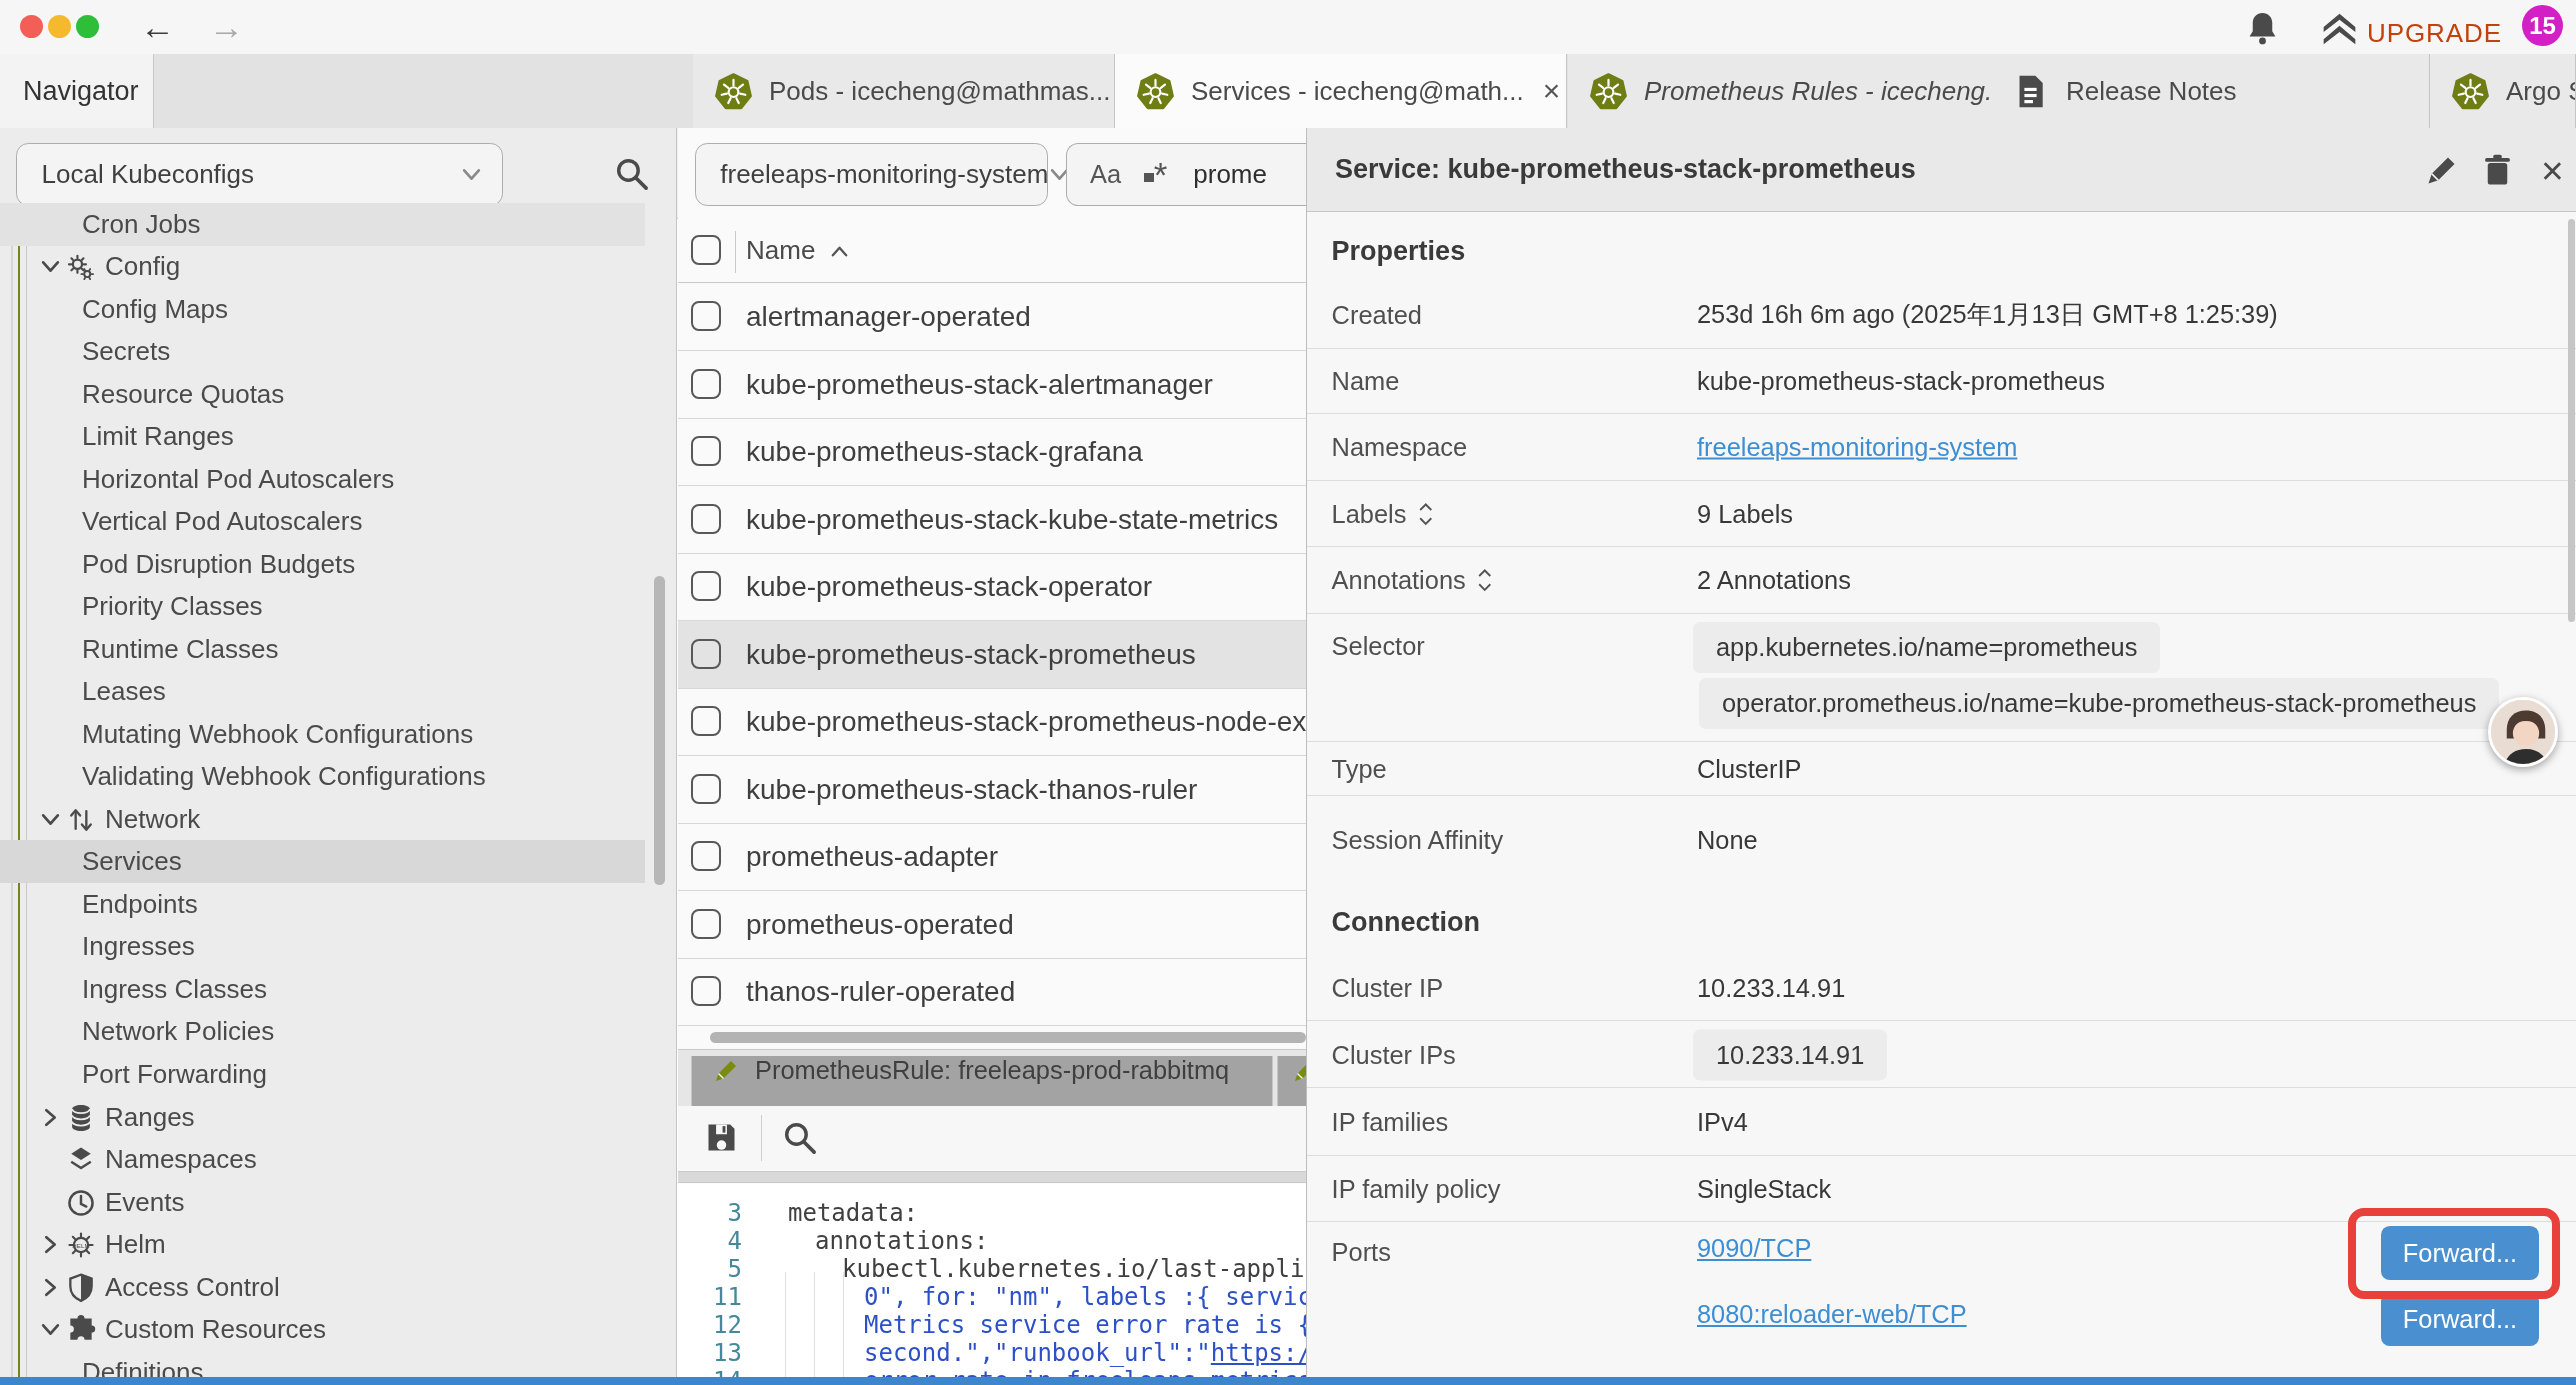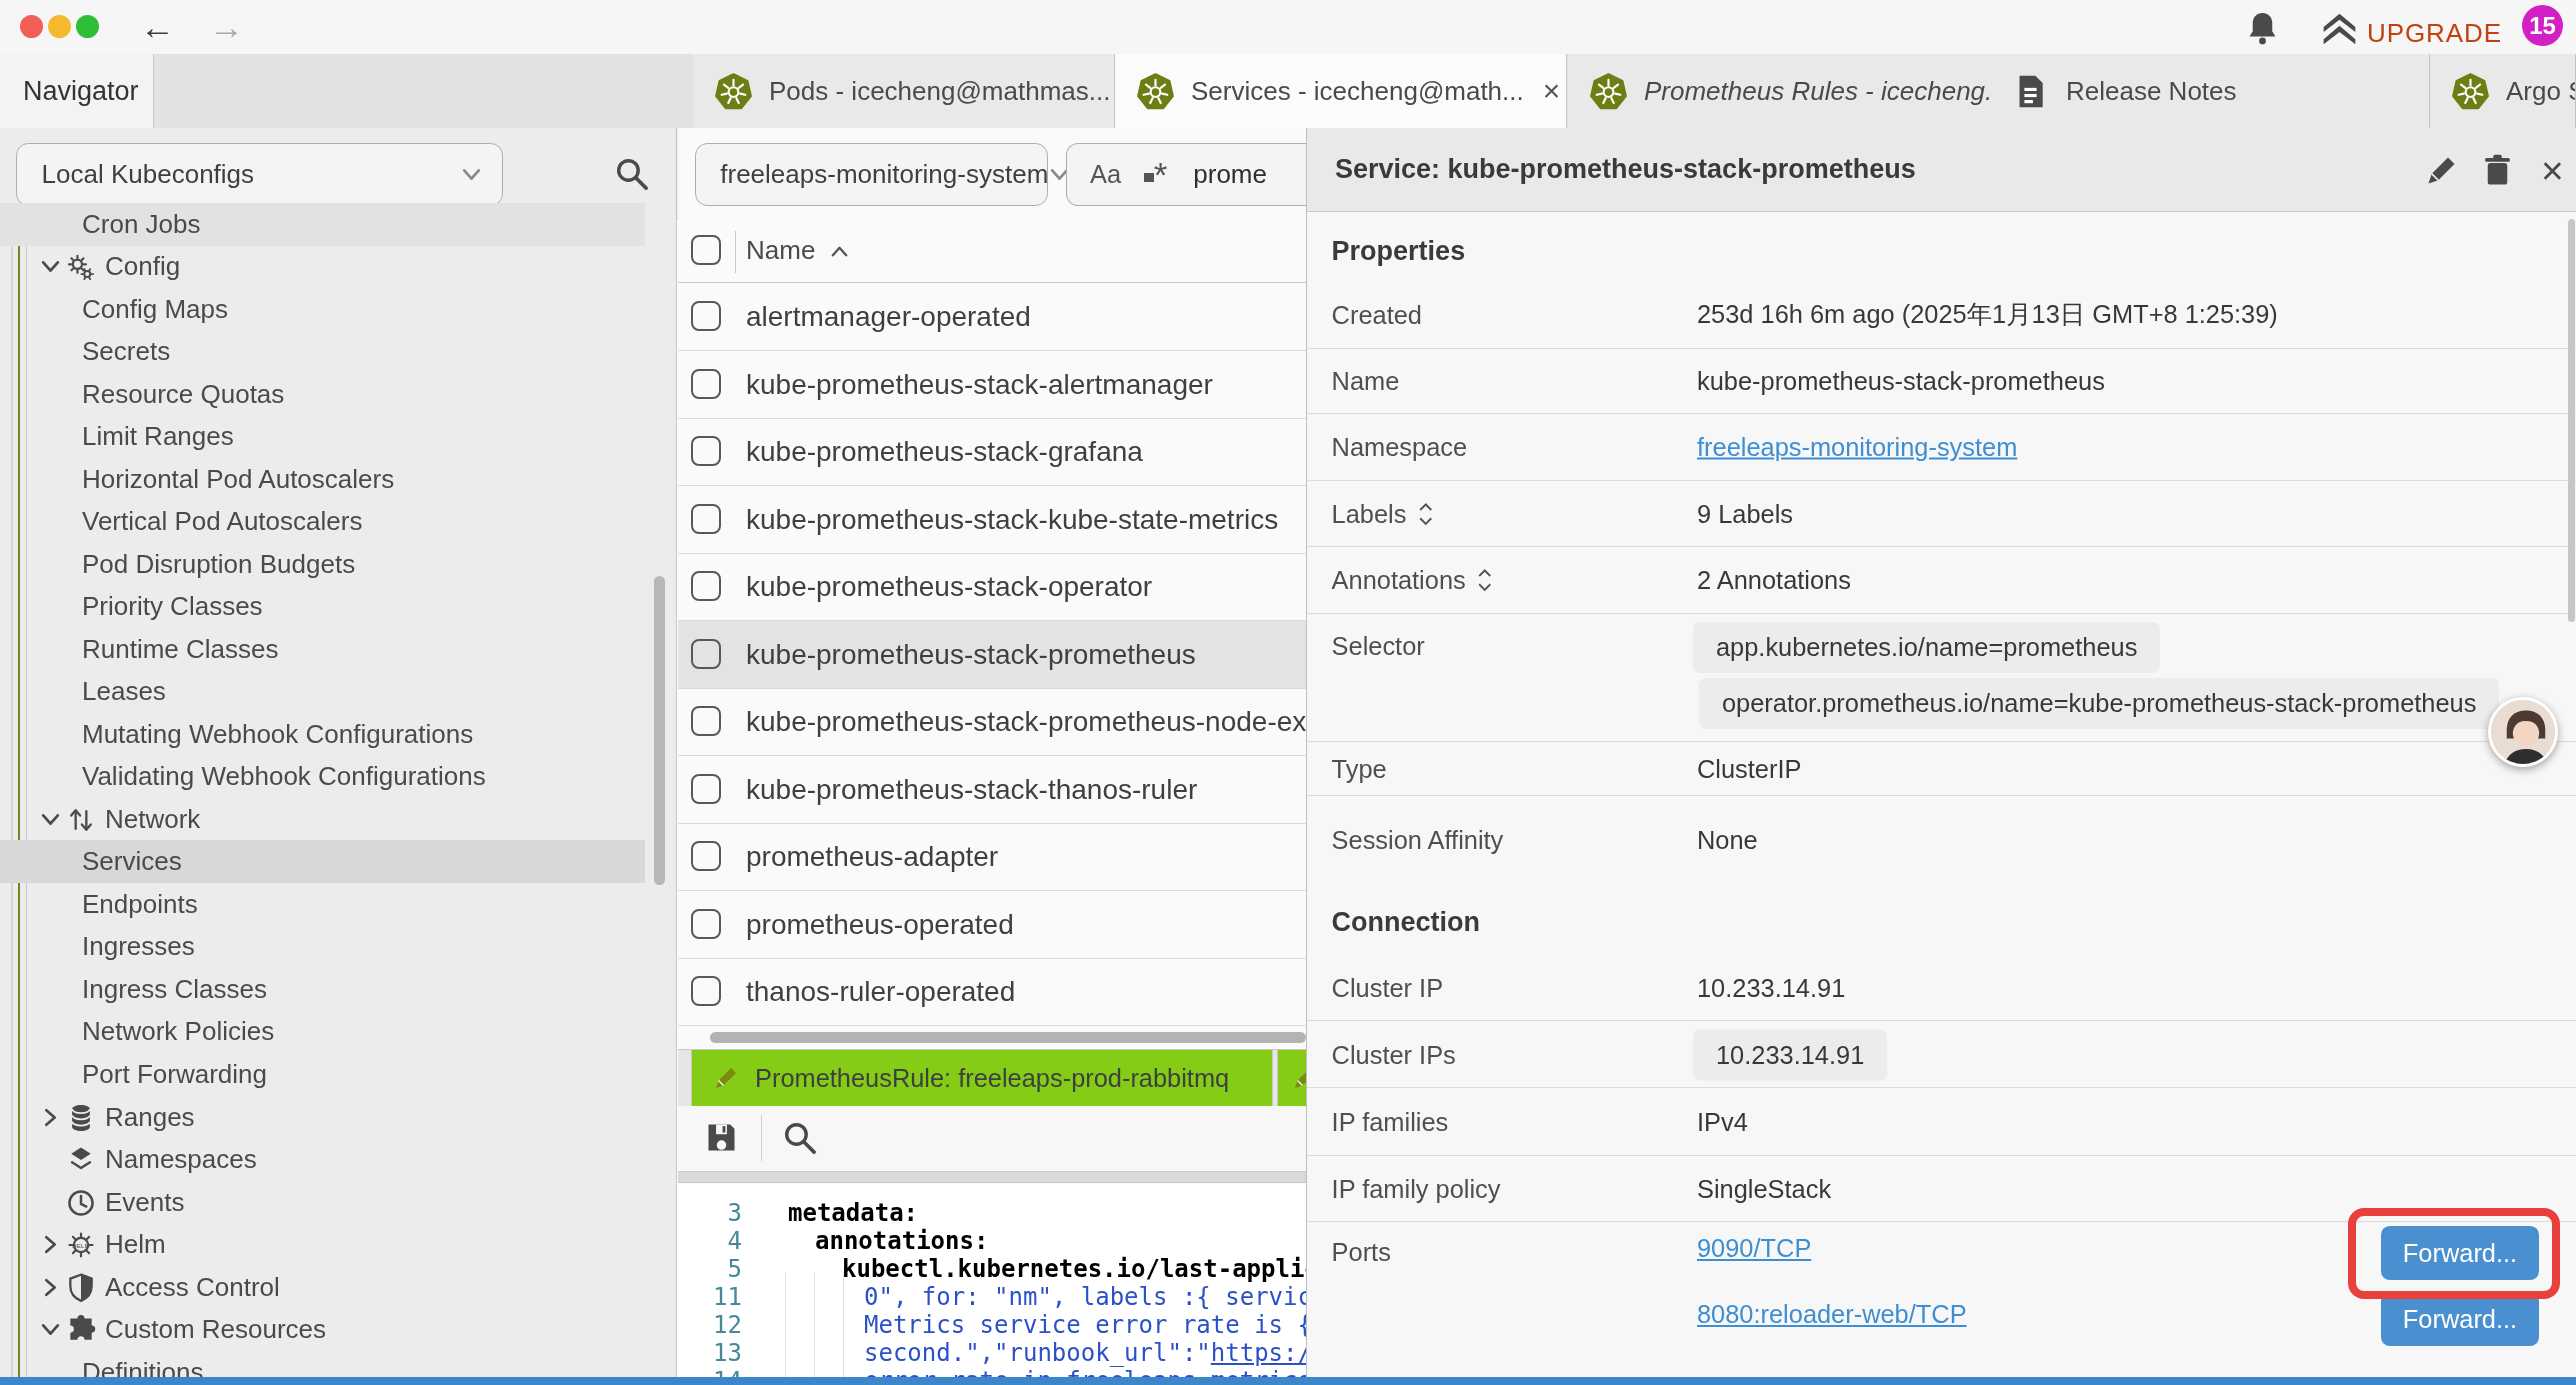--- a/index.html
+++ b/index.html
@@ -40,30 +40,30 @@
   
   #middle{left:678px;top:128px;width:629px;height:1249px;background:#fafafa;overflow:hidden;}
   .hdrrow{position:absolute;left:0;top:92px;width:629px;height:63px;border-bottom:1.8px solid #c9c9c9;box-sizing:border-box;}
   .cbx{position:absolute;width:30px;height:30px;border:2.6px solid #585858;border-radius:8px;box-sizing:border-box;}
   .lrow{position:absolute;left:0;width:629px;height:68px;border-bottom:0.9px solid #d8d8d8;box-sizing:border-box;display:flex;align-items:center;}
   .lrow.selected{background:#e3e3e3;}
   .lrow .rlbl{position:absolute;left:68px;font-size:28px;color:#3f3f3f;white-space:nowrap;}
   .sbthumb{position:absolute;background:#b3b3b3;border-radius:6.1px;}
   
   #edTabs{position:absolute;left:0;top:921px;width:629px;height:58px;background:#e6e6e6;border-top:0.9px solid #c9c9c9;border-bottom:0.9px solid #c9c9c9;box-sizing:border-box;}
-  .edtab{position:absolute;top:0;height:56px;background:#84cc16;border-right:0.9px solid #c6c6c6;border-left:0.9px solid #c6c6c6;
-         display:flex;align-items:center;overflow:hidden;box-sizing:border-box;}
+  .edtab{position:absolute;top:6px;height:56px;background:#a3a3a3;border-right:0.9px solid #c6c6c6;border-left:0.9px solid #c6c6c6;
+         display:flex;align-items:flex-start;overflow:hidden;box-sizing:border-box;}
   .edtab .elabel{font-size:25.4px;color:#3f3f3f;margin-left:14px;white-space:nowrap;}
   #edToolbar{position:absolute;left:0;top:978px;width:629px;height:63px;background:#f7f7f7;}
   #grayband{position:absolute;left:0;top:1043px;width:629px;height:12.3px;background:#d9d9d9;border-top:0.9px solid #c9c9c9;border-bottom:0.9px solid #c9c9c9;box-sizing:border-box;}
   #codeArea{position:absolute;left:0;top:1056px;width:629px;height:194px;background:#ffffff;font-family:"DejaVu Sans Mono",monospace;}
   .cline{position:absolute;height:28px;display:flex;align-items:center;white-space:pre;}
   .lnum{position:absolute;width:64px;text-align:right;font-size:24px;color:#46889a;}
   .ctext{position:absolute;font-size:24px;}
-  .tk-key{color:#000000;font-weight:bold;}
+  .tk-key{color:#404040;}
   .tk-str{color:#2b50c8;}
   .tk-link{color:#2b50c8;text-decoration:underline;}
   .cguide{position:absolute;width:1.3px;background:#e0e0e0;}
   
   #details{left:1306px;top:128px;width:1270px;height:1249px;background:#f7f7f7;border-left:1.8px solid #bdbdbd;box-sizing:border-box;overflow:hidden;z-index:5;}
   #dHeader{position:absolute;left:0;top:0;width:1270px;height:84px;background:#e9e9e9;border-bottom:0.9px solid #c6c6c6;box-sizing:border-box;display:flex;align-items:center;}
   #dTitle{font-size:27px;font-weight:bold;color:#3a3a3a;margin-left:28px;}
   .hicon{position:absolute;top:23px;width:39px;height:39px;}
   .dsect{position:absolute;left:24.6px;font-size:27px;font-weight:bold;color:#3a3a3a;}
   .drow{position:absolute;left:0;width:1270px;box-sizing:border-box;}

